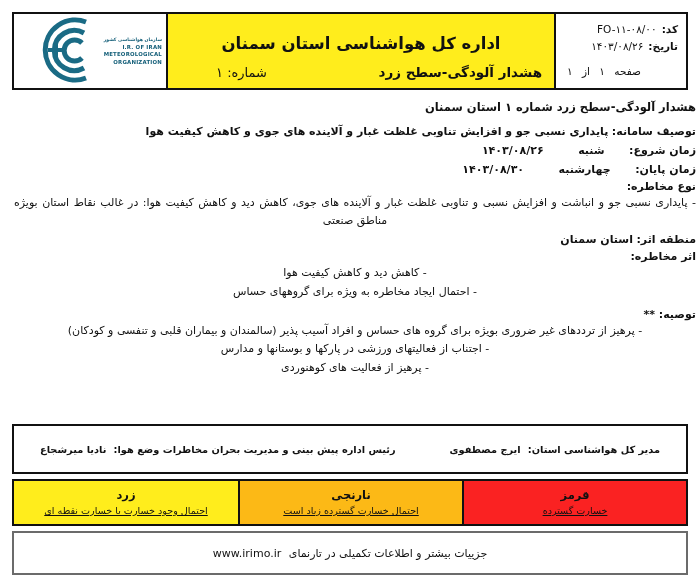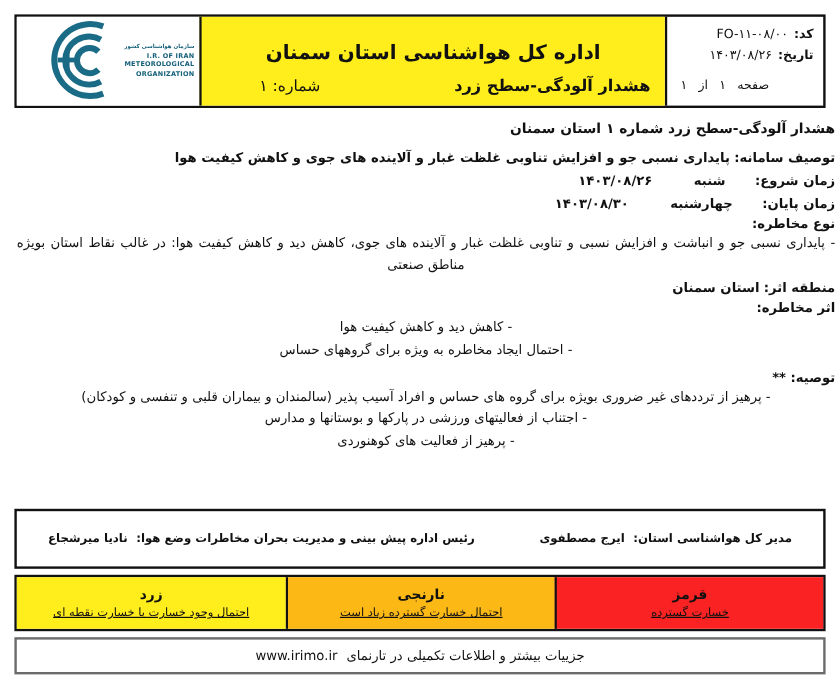--- a/index.html
+++ b/index.html
@@ -250,21 +250,21 @@
     line-height: 1.25;
     text-decoration: underline;
   }
 
   
   .footer {
     position: absolute;
     right: 12px;
     left: 12px;
     top: 531px;
-    height: 31px;
+    height: 44px;
     border: 2px solid #6b6b6b;
     box-sizing: border-box;
     background: #fff;
     display: flex;
     align-items: center;
     justify-content: center;
   }
   .footer-text {
     font-size: 11px;
     color: #111;

